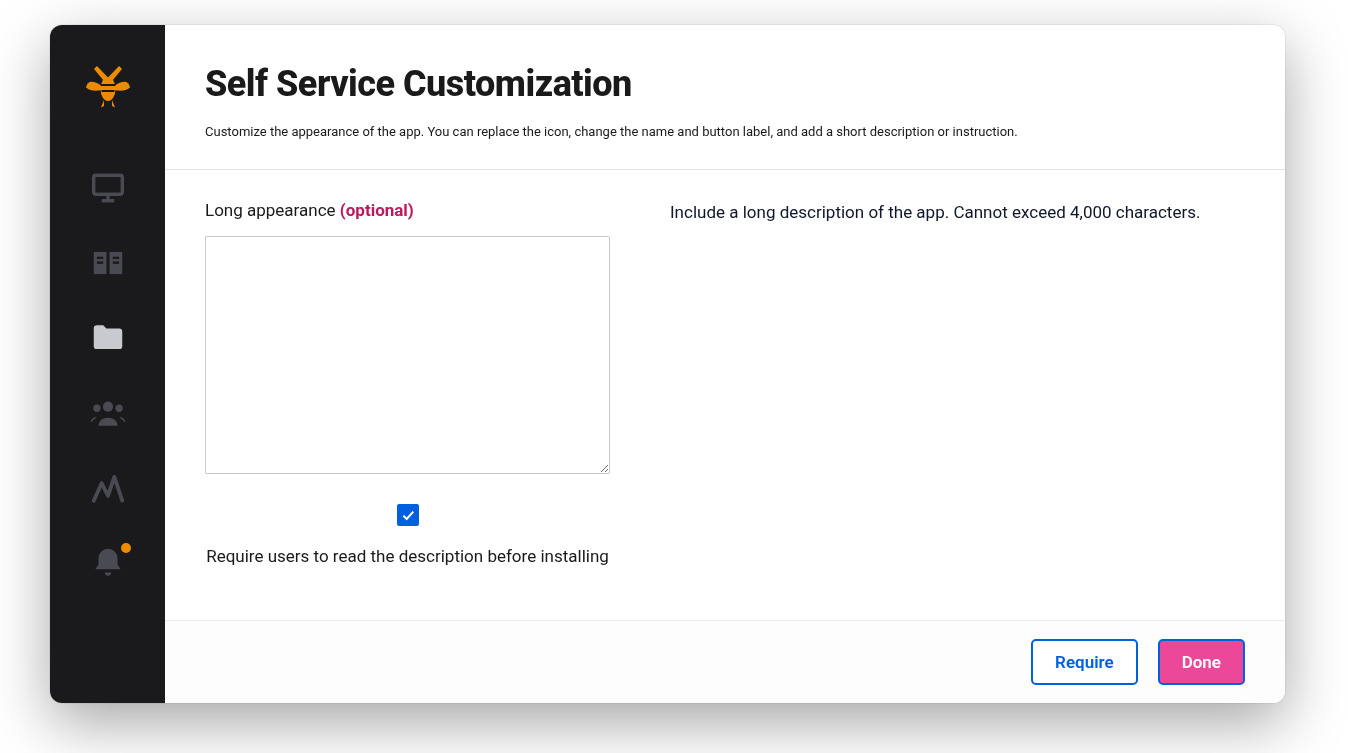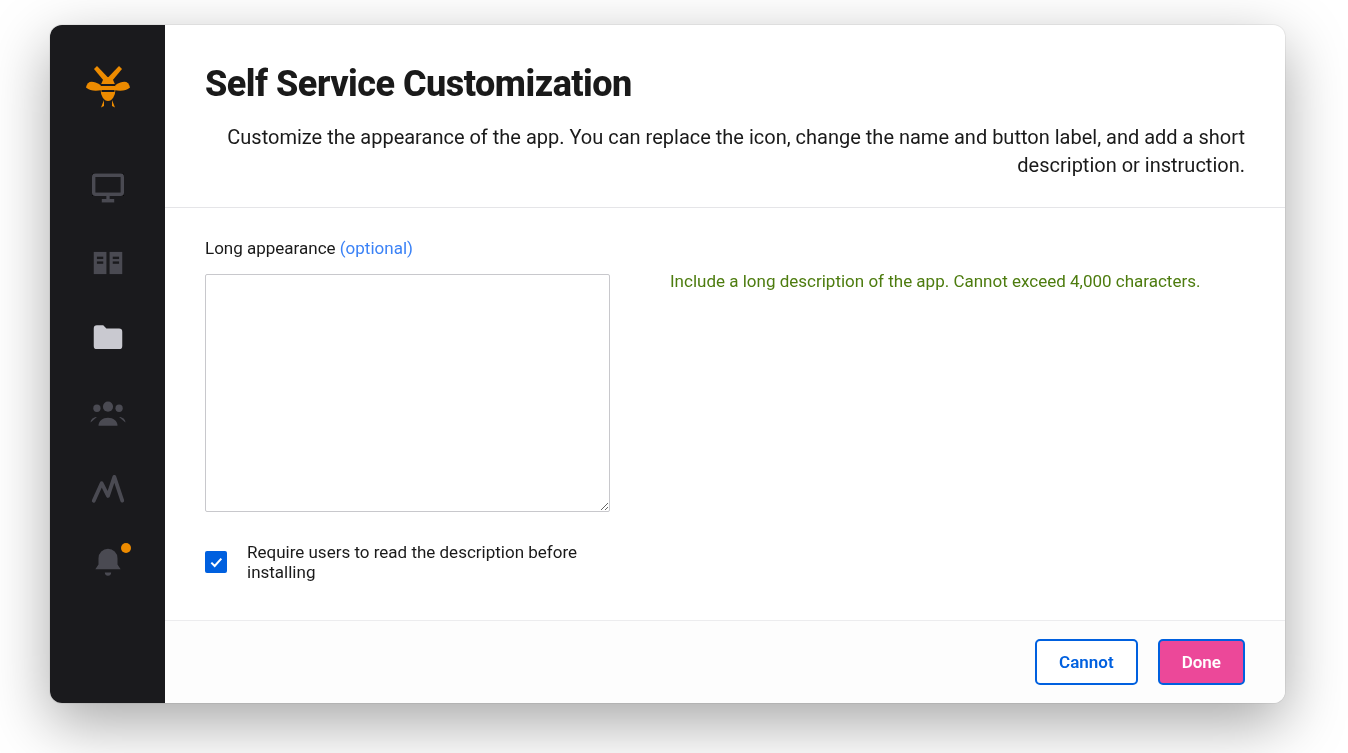--- a/index.html
+++ b/index.html
@@ -70,24 +70,23 @@
       padding: 38px 40px 28px 40px;
     }
     .page-title {
       font-size: 36px;
       font-weight: 800;
       color: #1a1a1a;
       letter-spacing: -0.5px;
       margin-bottom: 18px;
     }
     .page-subtitle {
-      font-size: 20px;
+      font-size: 13px;
       color: #1a1a1a;
       line-height: 1.4;
-      text-align: right;
     }
     .divider {
       height: 1px;
       background: #e5e5e8;
       margin: 0;
       width: 100%;
     }
     .content {
       flex: 1;
       padding: 30px 40px 20px 40px;
@@ -97,44 +96,45 @@
     }
     .left-col { width: 405px; flex-shrink: 0; }
     .right-col { flex: 1; min-width: 0; }
     .field-label {
       font-size: 17px;
       color: #1a1a1a;
       margin-bottom: 16px;
       display: block;
     }
     .field-label .optional {
-      color: #3b82f6;
+      color: #be185d;
+      font-weight: bold;
     }
     .textarea {
       width: 100%;
       height: 238px;
       border: 1px solid #c8c8cc;
       border-radius: 2px;
       padding: 10px;
       font-family: inherit;
       font-size: 15px;
       resize: both;
       outline: none;
     }
     .helper-text {
       font-size: 17px;
-      color: #4d7c0f;
+      color: #0f172a;
       line-height: 1.5;
-      margin-top: 31px;
     }
     .checkbox-row {
       display: flex;
       align-items: center;
       gap: 20px;
       margin-top: 26px;
+      flex-direction: column;
     }
     .checkbox {
       width: 22px;
       height: 22px;
       background: #0060df;
       border-radius: 2px;
       display: flex;
       align-items: center;
       justify-content: center;
       cursor: pointer;
@@ -270,18 +270,18 @@
           </div>
           <span class="checkbox-label">Require users to read the description before installing</span>
         </div>
       </div>
       <div class="right-col">
         <p class="helper-text">Include a long description of the app. Cannot exceed 4,000 characters.</p>
       </div>
     </div>
 
     <div class="footer">
-      <button class="btn btn-secondary">Cannot</button>
+      <button class="btn btn-secondary">Require</button>
       <button class="btn btn-primary">Done</button>
     </div>
   </div>
 
 </div>
 
 </body></html>

